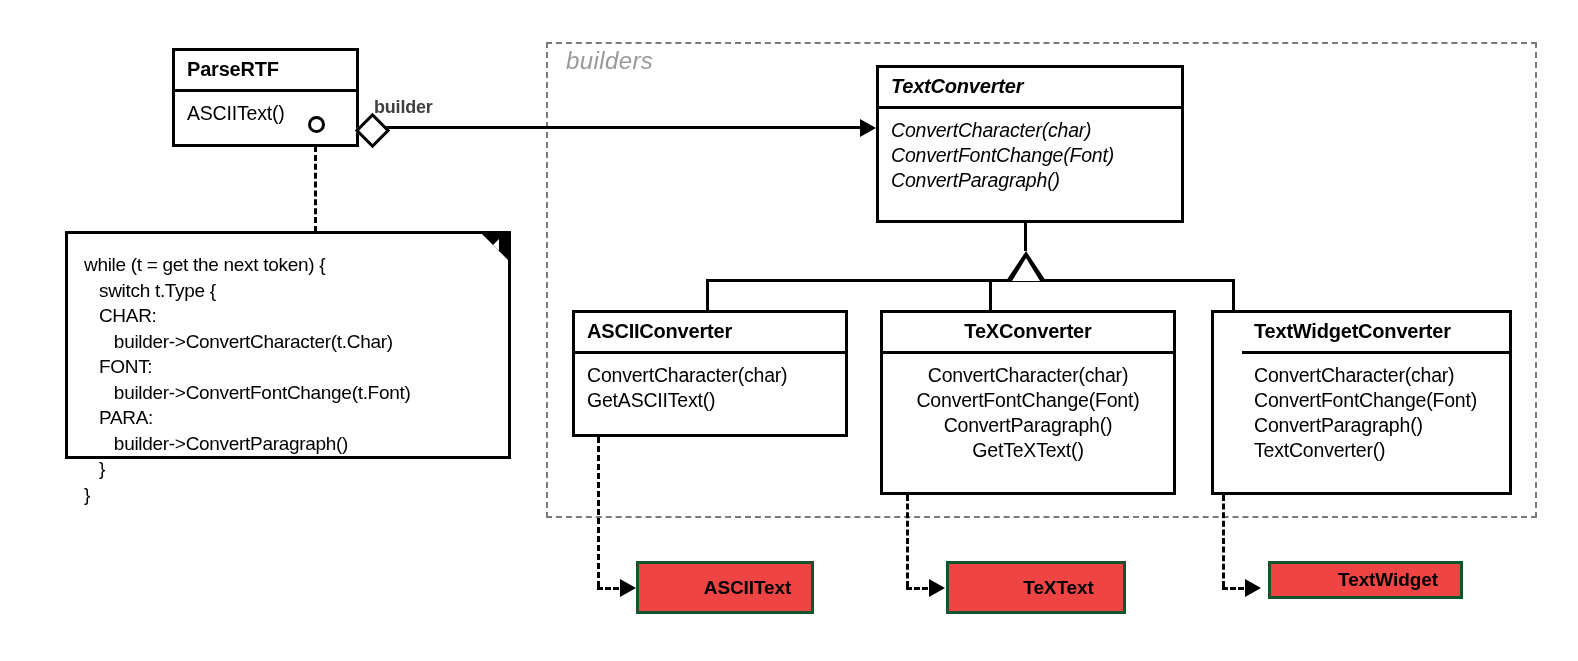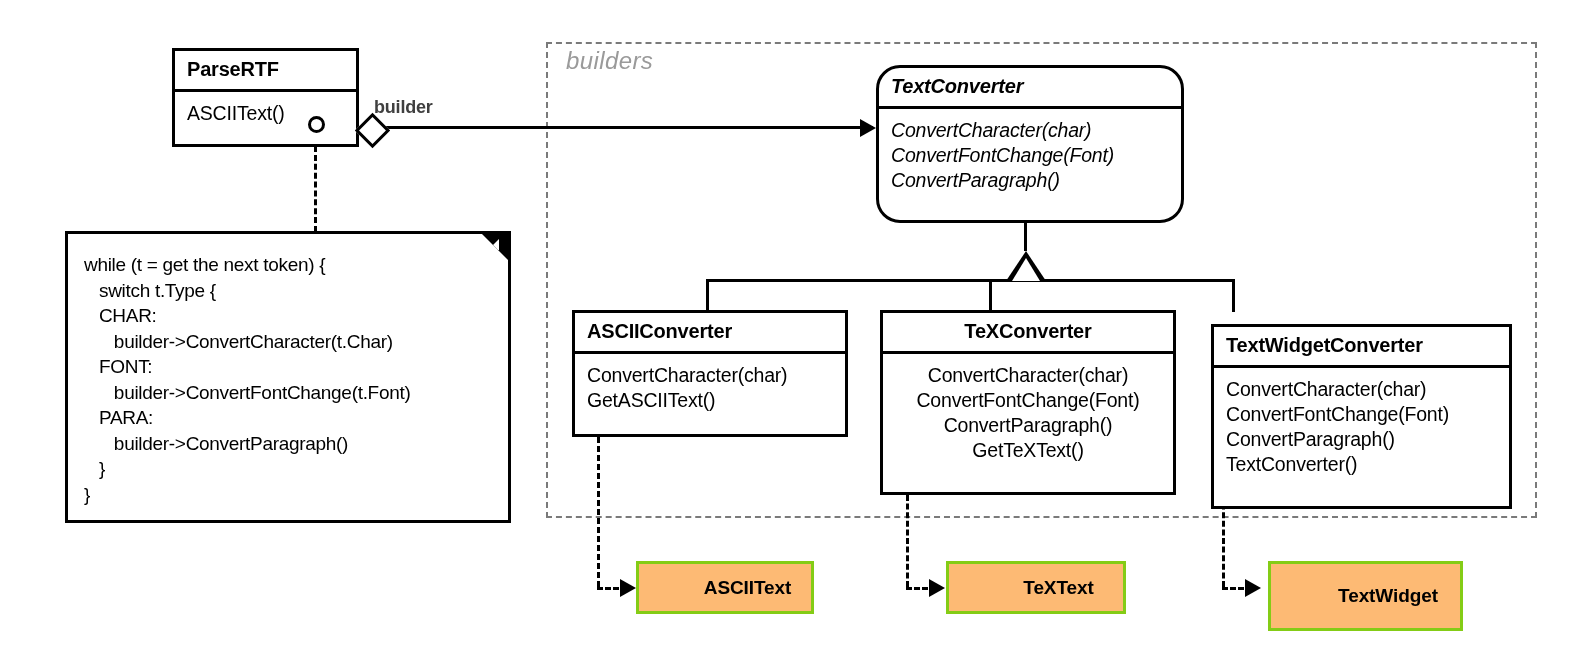--- a/index.html
+++ b/index.html
@@ -53,22 +53,22 @@
   }
   .abstract .uml-name,
   .abstract .uml-op {
     font-style: italic;
   }
 
   
   .product-box {
     position: absolute;
     box-sizing: border-box;
-    background: #fdba74;
-    border: 3px solid #84cc16;
+    background: #ef4444;
+    border: 3px solid #14532d;
     display: flex;
     align-items: center;
     justify-content: center;
     font-weight: bold;
     font-size: 19px;
     letter-spacing: -0.1px;
     color: #000;
     z-index: 5;
     padding-left: 45px;
   }
@@ -216,40 +216,40 @@
     <div class="uml-ops">
       <div class="uml-op">ASCIIText()</div>
     </div>
   </div>
 
   <div class="lollipop" style="left:308px; top:116px;"></div>
   <div class="ln-v" style="left:314px; top:127px; height:18px;"></div>
 
   <div class="dash-v" style="left:314px; top:146px; height:86px;"></div>
 
-  <div class="note" style="left:65px; top:231px; width:446px; height:292px;">
+  <div class="note" style="left:65px; top:231px; width:446px; height:228px;">
     <div class="note-fold"></div>
     <pre class="note-code">while (t = get the next token) {
    switch t.Type {
    CHAR:
       builder-&gt;ConvertCharacter(t.Char)
    FONT:
       builder-&gt;ConvertFontChange(t.Font)
    PARA:
       builder-&gt;ConvertParagraph()
    }
 }</pre>
   </div>
 
   <div class="diamond" style="left:360px; top:118px;"></div>
   <div class="ln-h" style="left:385px; top:126px; width:488px;"></div>
   <div class="arrow-right" style="left:860px; top:119px;"></div>
   <div class="edge-label" style="left:374px; top:97px;">builder</div>
 
-  <div class="uml-box abstract" style="left:876px; top:65px; width:308px; height:158px;border-radius:24px;">
+  <div class="uml-box abstract" style="left:876px; top:65px; width:308px; height:158px;">
     <div class="uml-name">TextConverter</div>
     <div class="uml-divider"></div>
     <div class="uml-ops">
       <div class="uml-op">ConvertCharacter(char)</div>
       <div class="uml-op">ConvertFontChange(Font)</div>
       <div class="uml-op">ConvertParagraph()</div>
     </div>
   </div>
 
   <div class="ln-v" style="left:1024px; top:223px; height:28px;"></div>
@@ -272,21 +272,21 @@
     <div class="uml-name">TeXConverter</div>
     <div class="uml-divider"></div>
     <div class="uml-ops">
       <div class="uml-op">ConvertCharacter(char)</div>
       <div class="uml-op">ConvertFontChange(Font)</div>
       <div class="uml-op">ConvertParagraph()</div>
       <div class="uml-op">GetTeXText()</div>
     </div>
   </div>
 
-  <div class="uml-box" style="left:1211px; top:324px; width:301px; height:185px;">
+  <div class="uml-box" style="left:1211px; top:310px; width:301px; height:185px;padding-left:28px;">
     <div class="uml-name">TextWidgetConverter</div>
     <div class="uml-divider"></div>
     <div class="uml-ops">
       <div class="uml-op">ConvertCharacter(char)</div>
       <div class="uml-op">ConvertFontChange(Font)</div>
       <div class="uml-op">ConvertParagraph()</div>
       <div class="uml-op">TextConverter()</div>
     </div>
   </div>
 
@@ -300,17 +300,17 @@
   <div class="dash-v" style="left:906px; top:495px; height:92px;"></div>
   <div class="dash-h" style="left:906px; top:587px; width:30px;"></div>
   <div class="arrow-right" style="left:929px; top:579px;"></div>
   <div class="product-box" style="left:946px; top:561px; width:180px; height:53px;">
     <span>TeXText</span>
   </div>
 
   <div class="dash-v" style="left:1222px; top:495px; height:92px;"></div>
   <div class="dash-h" style="left:1222px; top:587px; width:30px;"></div>
   <div class="arrow-right" style="left:1245px; top:579px;"></div>
-  <div class="product-box" style="left:1268px; top:561px; width:195px; height:70px;">
+  <div class="product-box" style="left:1268px; top:561px; width:195px; height:38px;">
     <span>TextWidget</span>
   </div>
 
 </div>
 
 </body></html>

